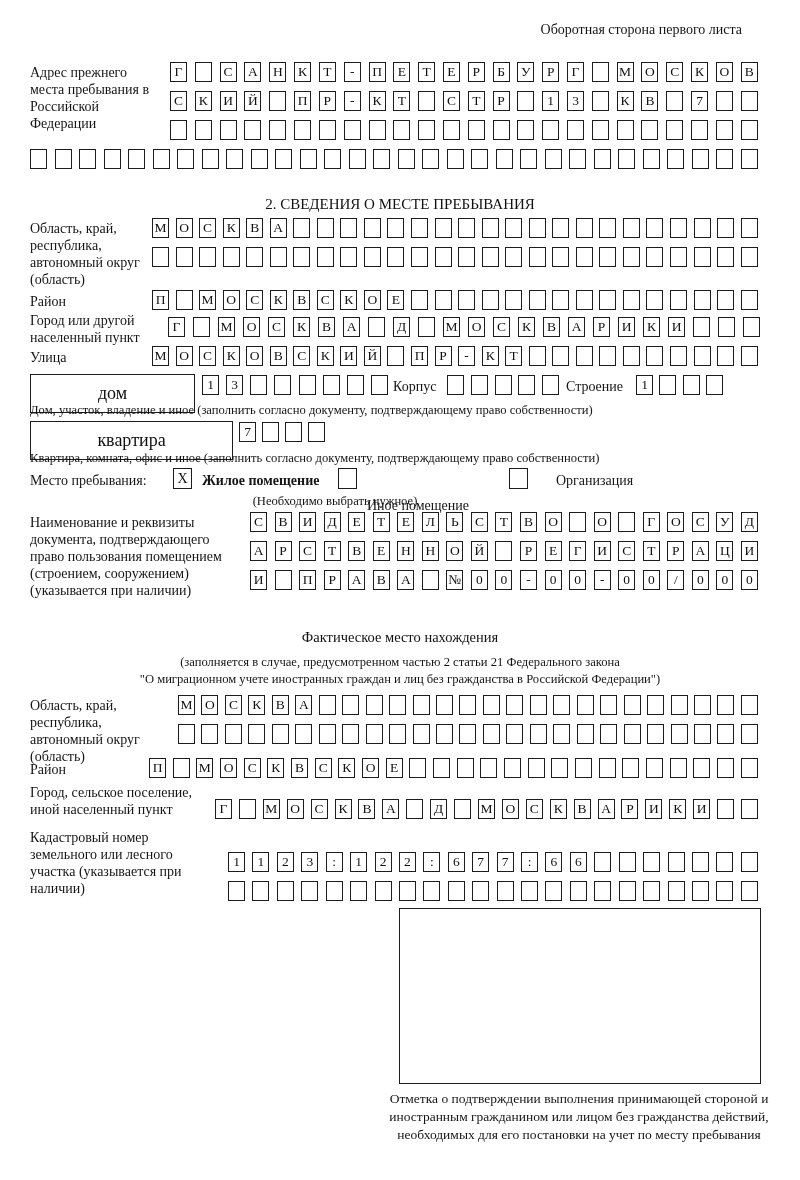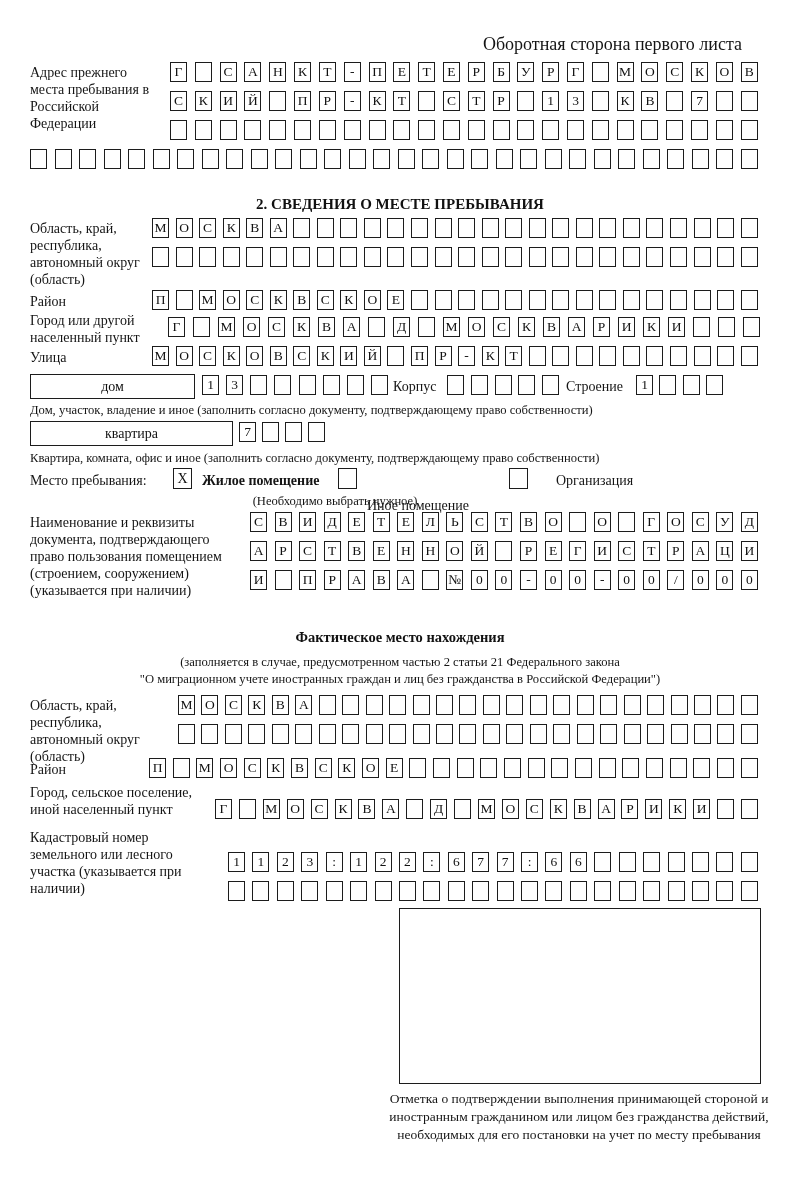--- a/index.html
+++ b/index.html
@@ -4,42 +4,42 @@
 <style>
   html,body{margin:0;padding:0;background:#fff;}
   #page{
     position:relative;width:800px;height:1180px;background:#ffffff;
     font-family:"Liberation Serif","DejaVu Serif",serif;color:#111;
     overflow:hidden;
   }
   .abs{position:absolute;}
   .lbl{font-size:14px;line-height:1.22;color:#151515;}
   .note{font-size:12.6px;color:#151515;}
-  .hdr{font-weight:bold;font-size:15px;color:#111;}
+  .hdr{font-weight:normal;font-size:15px;color:#111;}
   .grid{display:flex;justify-content:space-between;}
   .cell{
     box-sizing:content-box;width:15px;height:18px;border:1.6px solid #1c1c1c;
     display:flex;align-items:center;justify-content:center;
     font-size:13.5px;line-height:1;background:#fff;color:#111;
   }
   .bigcell{width:17px;height:19px;font-size:14px;}
   .labelbox{
-    box-sizing:border-box;border:1.6px solid #1c1c1c;height:25px;
+    box-sizing:border-box;border:1.6px solid #1c1c1c;height:39px;
     display:flex;align-items:center;justify-content:center;
-    font-size:14px;background:#fff;
+    font-size:18px;background:#fff;
   }
   .center{text-align:center;}
   .stamp{box-sizing:border-box;border:1.7px solid #1c1c1c;background:#fff;}
 </style>
 </head>
 <body>
 
 <div id="page">
 
-  <div class="abs note" style="top:34px;right:58px;font-size:18px;margin-left:27px;">Оборотная сторона первого листа</div>
+  <div class="abs note" style="top:22px;right:58px;font-size:14px;margin-left:27px;">Оборотная сторона первого листа</div>
 
   <div class="abs lbl" style="top:64px;left:30px;width:132px;">Адрес прежнего места пребывания в Российской Федерации</div>
   <div class="abs grid" style="top:62px;left:170px;width:588px;">
       <span class="cell">Г</span>
       <span class="cell"></span>
       <span class="cell">С</span>
       <span class="cell">А</span>
       <span class="cell">Н</span>
       <span class="cell">К</span>
       <span class="cell">Т</span>

